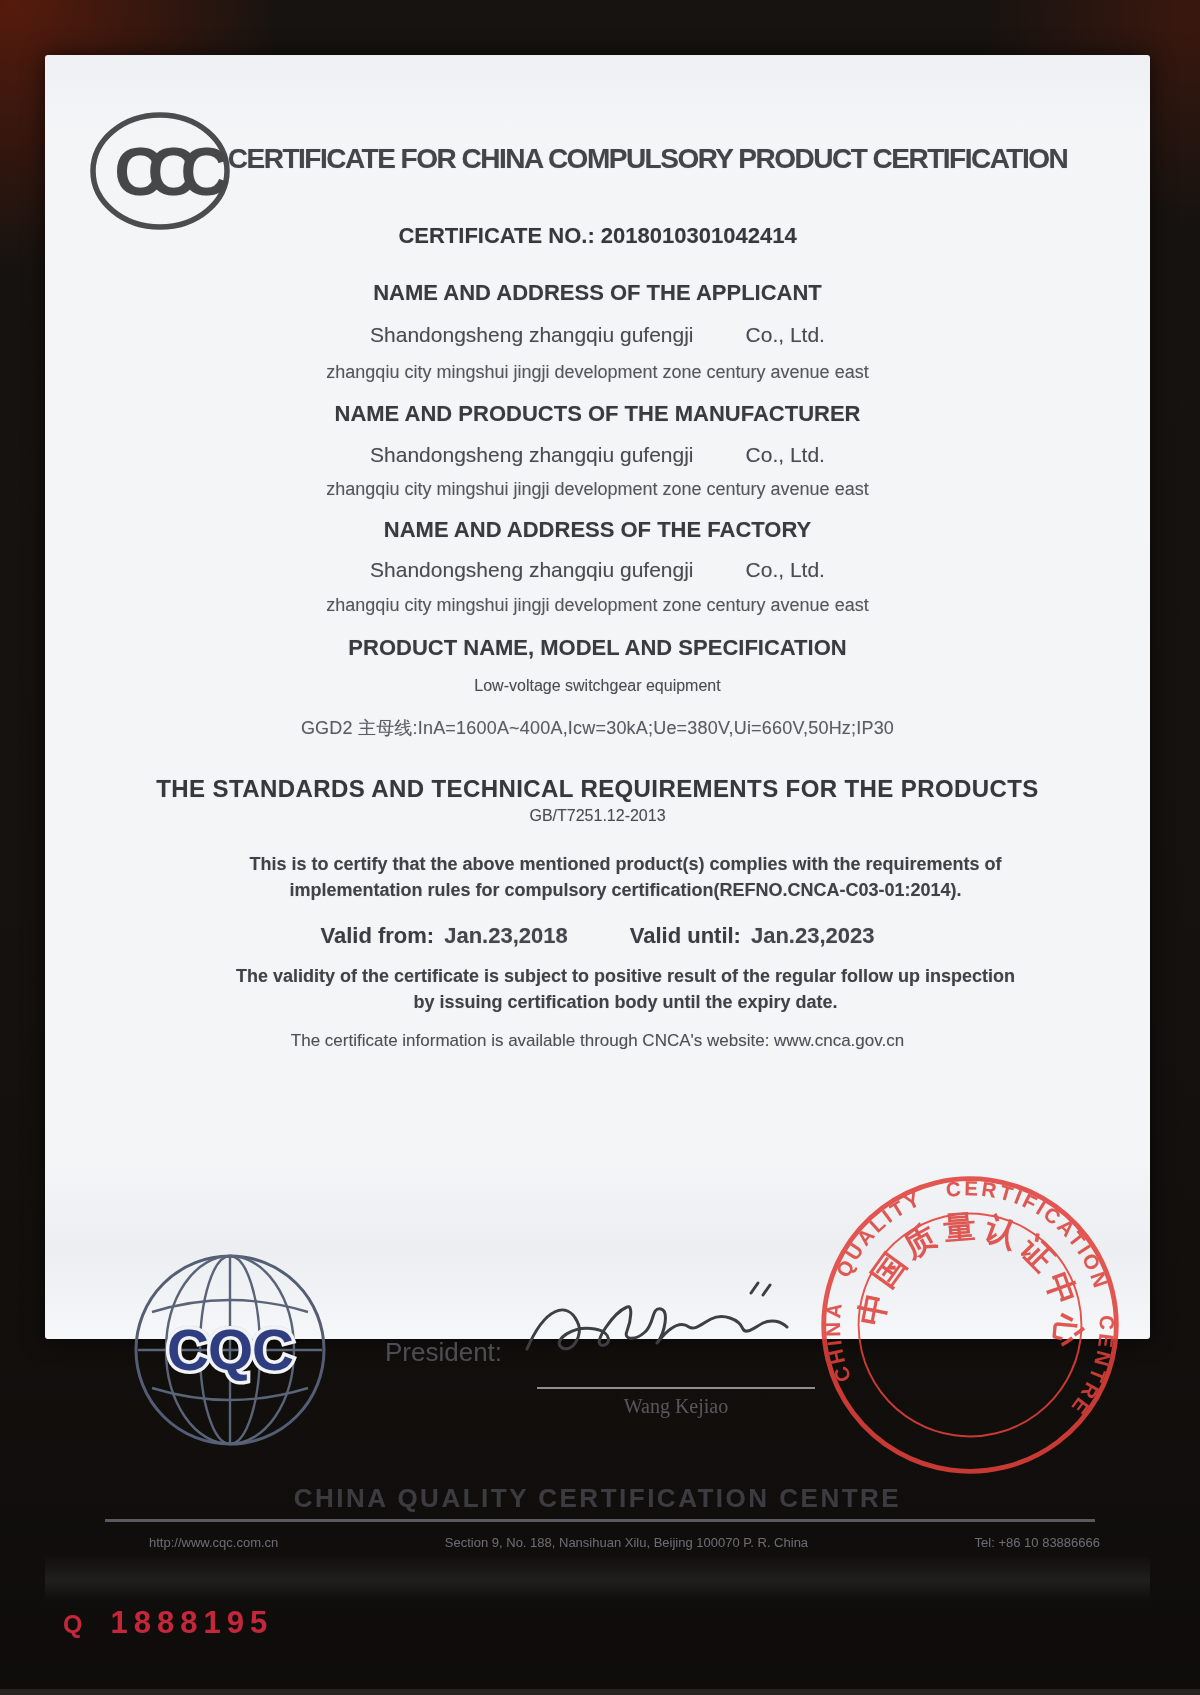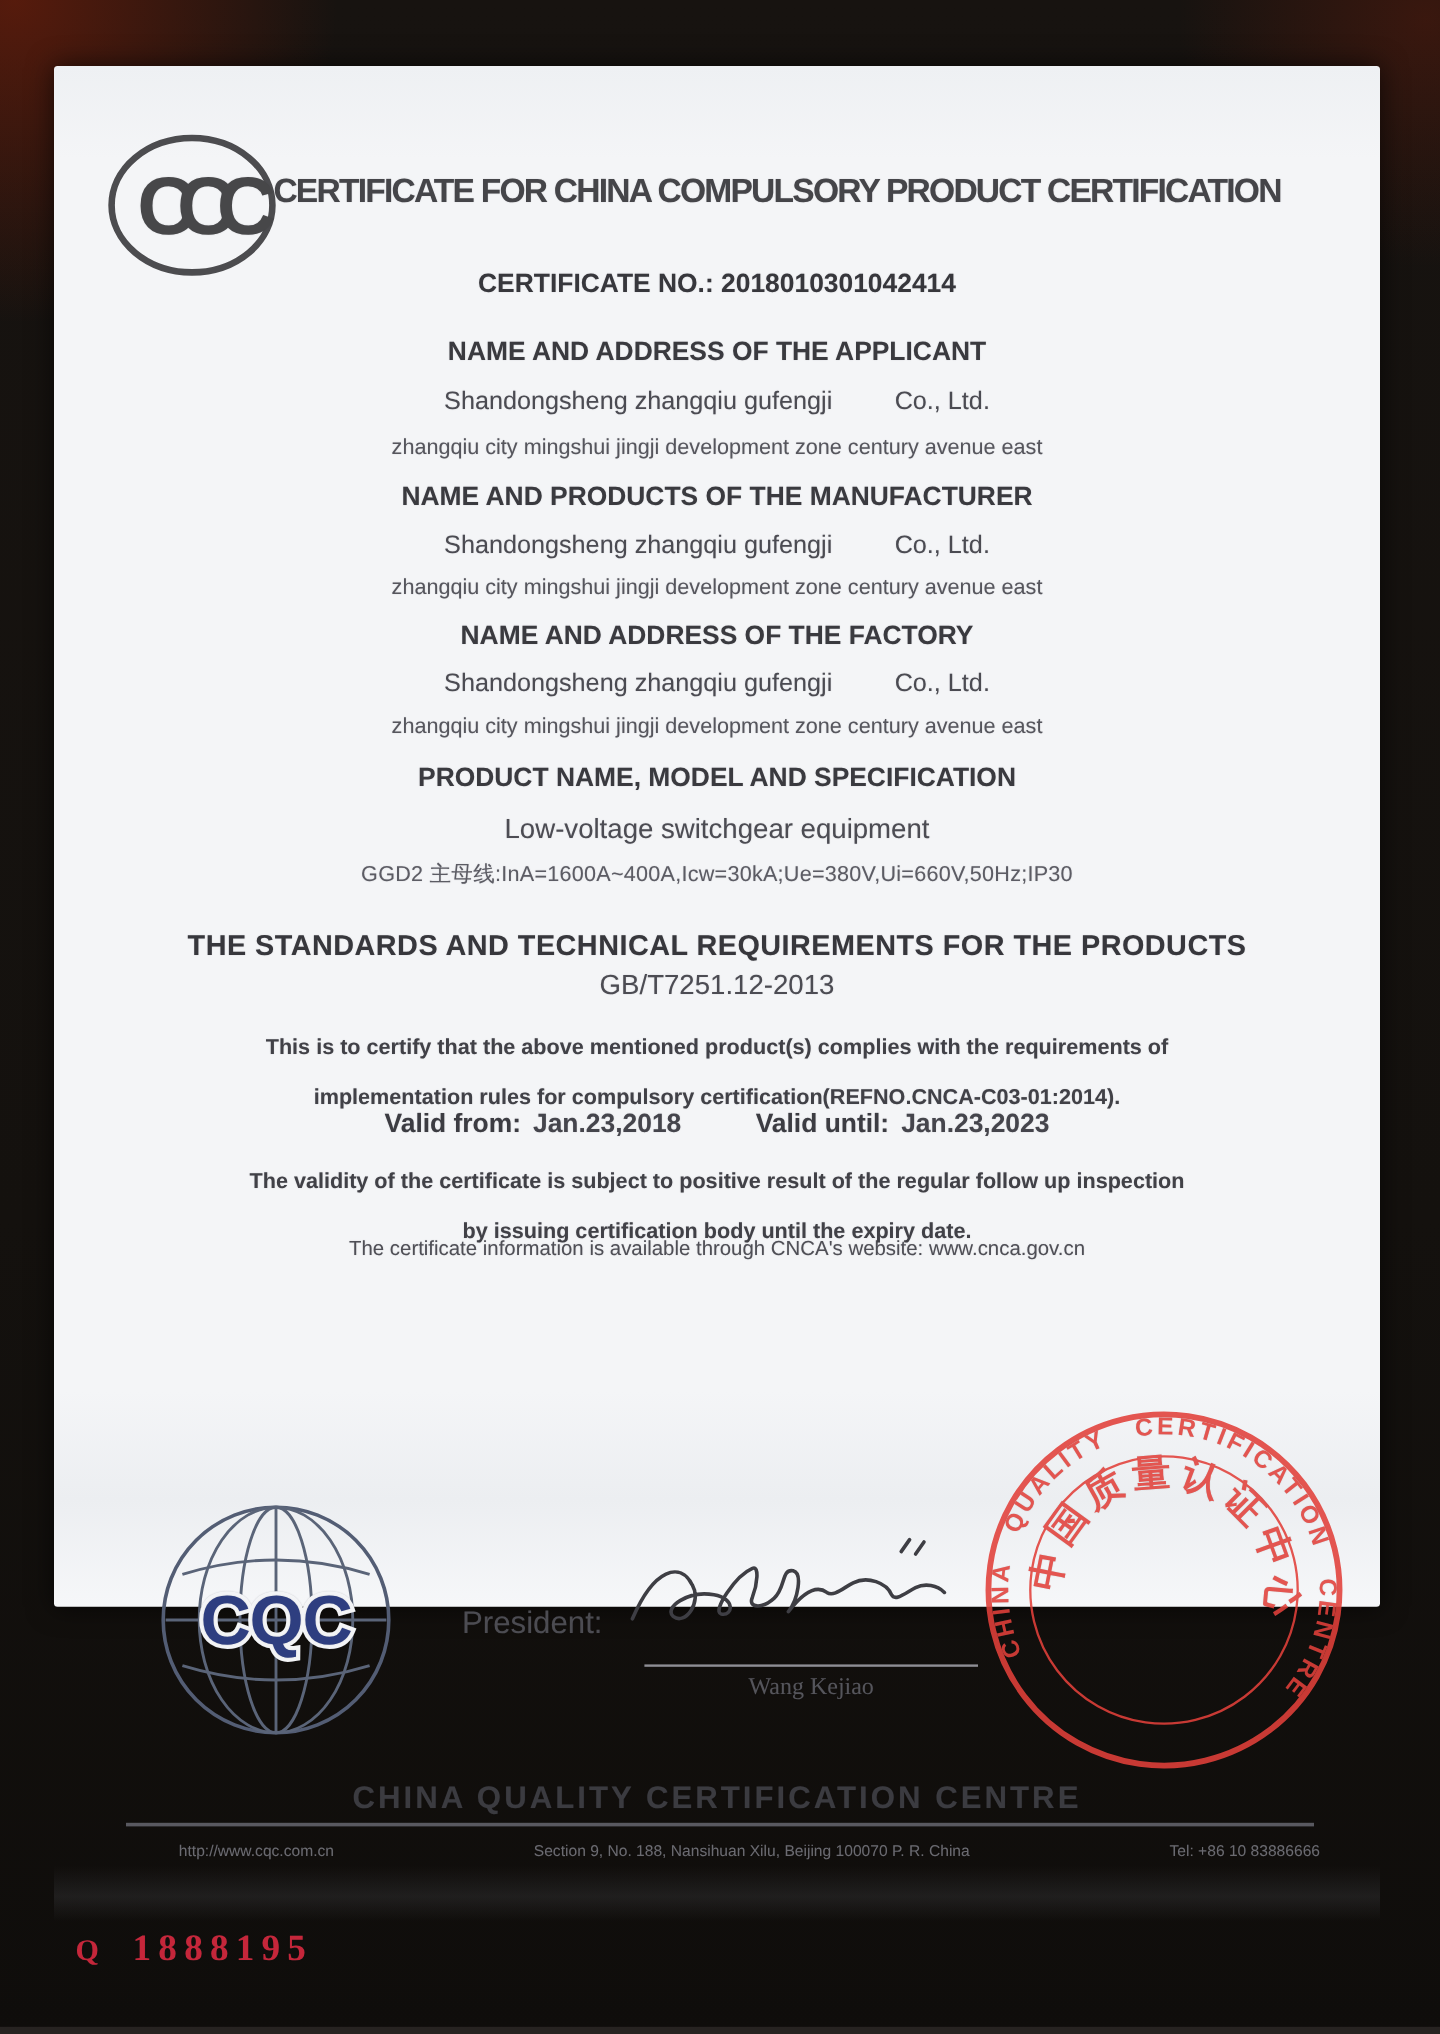--- a/index.html
+++ b/index.html
@@ -20,24 +20,24 @@
     text-shadow:0 0 1px rgba(70,70,80,.28);
   }
   .fold{position:absolute;left:0;width:100%;top:1500px;height:46px;
     background:linear-gradient(180deg,rgba(0,0,0,0),rgba(115,118,128,.16) 55%,rgba(0,0,0,0));}
   .line{position:absolute;left:0;width:100%;text-align:center;}
   .h{font-weight:bold;color:#3a3a3f;font-size:22px;}
   .h-wide{font-weight:bold;color:#37373c;font-size:24px;letter-spacing:.4px;}
   .company{font-size:21px;color:#4b4b52;}
   .company .gap{display:inline-block;width:52px;}
   .addr{font-size:18px;color:#56565d;}
-  .plain{font-size:23px;color:#4c4c53;}
+  .plain{font-size:16px;color:#4c4c53;}
   .spec{font-size:18px;color:#5c5c64;letter-spacing:.2px;}
   .certno{font-size:22px;font-weight:bold;color:#37373c;}
-  .para{font-weight:bold;font-size:18px;color:#414147;line-height:42px;}
+  .para{font-weight:bold;font-size:18px;color:#414147;line-height:26px;margin-left:28px;}
   .para .inner{display:inline-block;max-width:852px;}
   .para2 .inner{max-width:790px;}
   .validrow{font-size:22px;font-weight:bold;color:#3c3c42;}
   .validrow .vgap{display:inline-block;width:62px;}
   .validrow .vval{margin-left:10px;font-weight:bold;color:#45454c;}
   .cnca{font-size:17px;color:#4f4f56;}
   .title{
     position:absolute;left:160px;right:60px;top:88px;text-align:center;
     font-size:28px;font-weight:bold;letter-spacing:-1.5px;color:#454549;
   }
@@ -48,21 +48,21 @@
   .footrow{position:absolute;left:60px;right:50px;top:1480px;display:flex;align-items:baseline;
     font-size:13px;color:#6b6b71;padding-left:44px;}
   .footrow .mid{flex:1;text-align:center;}
   .president{position:absolute;left:340px;top:1282px;font-size:26px;color:#4c4c52;}
   .sig-svg{position:absolute;left:470px;top:1222px;}
   .sig-line{position:absolute;left:492px;width:278px;top:1332px;border-top:2px solid #8e8e94;}
   .sig-name{position:absolute;left:492px;width:278px;top:1340px;text-align:center;
     font-family:"Liberation Serif",serif;font-size:20px;color:#55555b;}
   .cqc-logo{position:absolute;left:85px;top:1195px;}
   .stamp{position:absolute;left:770px;top:1115px;transform:rotate(8deg);opacity:.88;}
-  .serial{position:absolute;left:18px;top:1550px;color:#c5263a;font-family:Liberation Serif, serif;}
+  .serial{position:absolute;left:18px;top:1550px;color:#c5263a;font-family:Liberation Sans, sans-serif;}
   .serial .q{font-size:25px;font-weight:bold;margin-right:28px;}
   .serial .num{font-size:31px;font-weight:bold;letter-spacing:6px;}
 </style>
 </head>
 <body>
 
 <div class="scene">
   <div class="paper">
 
     <svg class="ccc-logo" width="150" height="132" viewBox="0 0 150 132">

